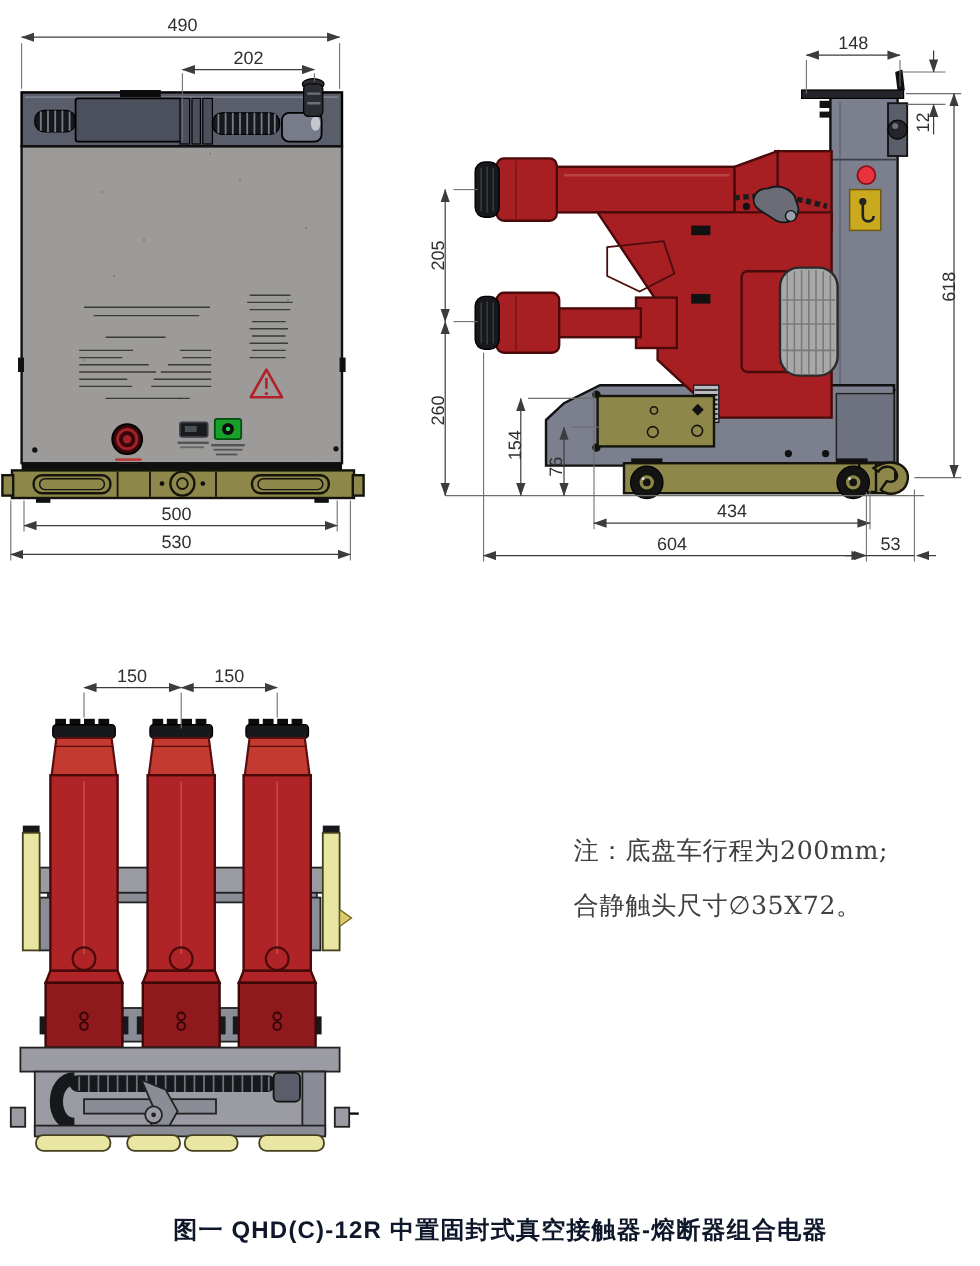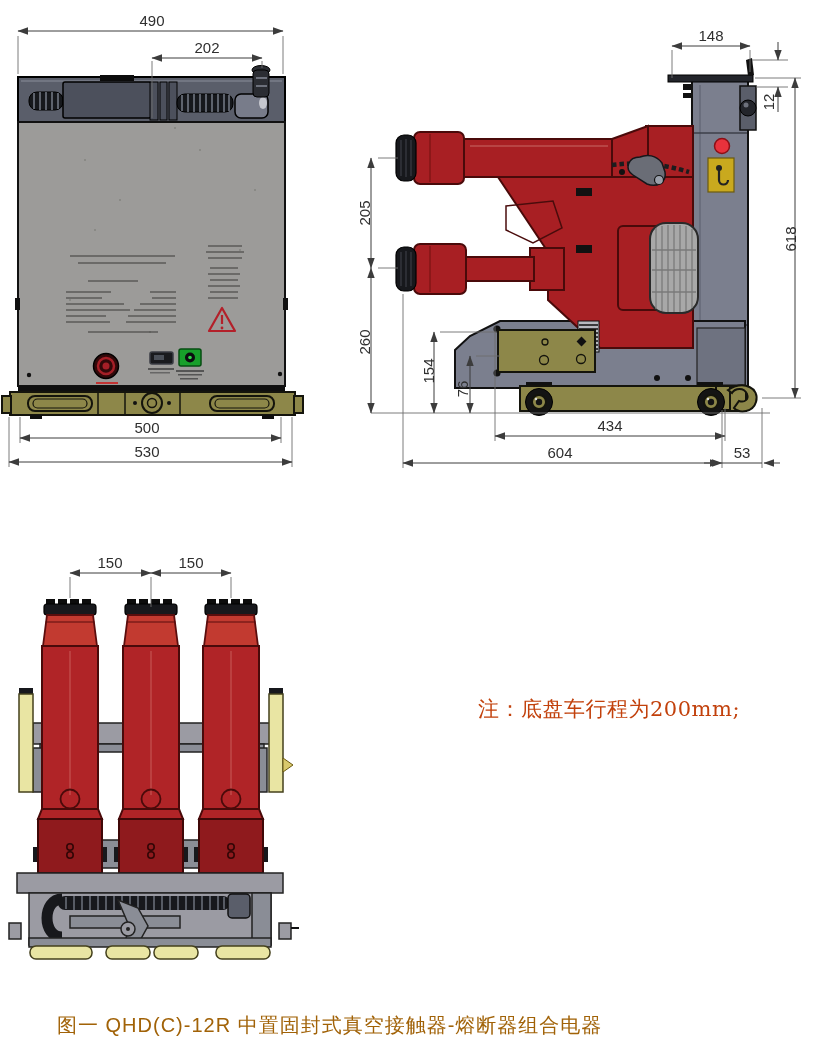--- a/index.html
+++ b/index.html
@@ -15,25 +15,25 @@
   .slate{fill:var(--mechanism_slate);stroke:#000;stroke-width:2}
   .panel{fill:var(--panel_gray);stroke:#111;stroke-width:2}
   .blk{fill:#17181c;stroke:#000;stroke-width:1.2}
   .mgray{fill:#8a8d96;stroke:#222;stroke-width:1.5}
   .lgray{fill:#9b9ba3;stroke:#222;stroke-width:1.5}
   .dgray{fill:#5a5e6a;stroke:#111;stroke-width:1.5}
   .dim{stroke:var(--dimension_line);stroke-width:1;fill:none}
   .ext{stroke:#6e6e6e;stroke-width:0.9;fill:none}
   .dimtxt{font-size:15px;font-family:"Liberation Sans",sans-serif;fill:#2f2f2f;text-anchor:middle}
   .tl{stroke:#3a3a38;stroke-width:1.2;fill:none}
-  .note-block{position:absolute;left:478px;top:686px;width:300px;color:#c2410c;
+  .note-block{position:absolute;left:478px;top:686px;width:300px;color:#404040;
     font-family:"DejaVu Serif","Liberation Serif",serif;font-size:21px;}
   .note-block p{margin:0;line-height:46px;white-space:nowrap;letter-spacing:0.5px;}
-  .fig-caption{position:absolute;left:57px;top:1012px;width:720px;
-    font-family:"Liberation Sans",sans-serif;font-weight:normal;font-size:20px;color:#a16207;letter-spacing:1px;}
+  .fig-caption{position:absolute;left:57px;top:1012px;width:720px;text-align:center;
+    font-family:"Liberation Sans",sans-serif;font-weight:bold;font-size:20px;color:#0f172a;letter-spacing:1px;}
 </style>
 </head>
 <body>
 
 <svg width="817" height="1055" viewBox="0 0 817 1055">
   <defs>
     <marker id="arr" viewBox="0 0 10 7" markerWidth="11" markerHeight="8" refX="9.5" refY="3.5" orient="auto-start-reverse" markerUnits="userSpaceOnUse">
       <path d="M0,0 L10,3.5 L0,7 Z" fill="#3c3c3c"></path>
     </marker>
 
@@ -375,15 +375,16 @@
       <line class="dim" x1="70" y1="573" x2="151" y2="573" marker-start="url(#arr)" marker-end="url(#arr)"></line>
       <line class="dim" x1="151" y1="573" x2="231" y2="573" marker-start="url(#arr)" marker-end="url(#arr)"></line>
       <text class="dimtxt" x="110" y="568">150</text>
       <text class="dimtxt" x="191" y="568">150</text>
     </g>
   </g>
 </svg>
 
 <div class="note-block">
   <p>注：底盘车行程为200mm;</p>
+  <p>合静触头尺寸∅35X72。</p>
 </div>
 
 <div class="fig-caption">图一 QHD(C)-12R 中置固封式真空接触器-熔断器组合电器</div>
 
 </body></html>

